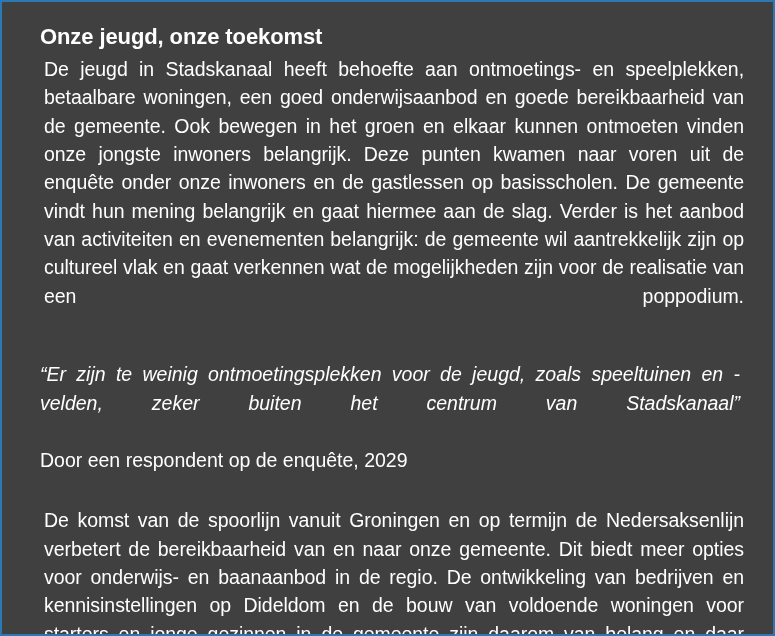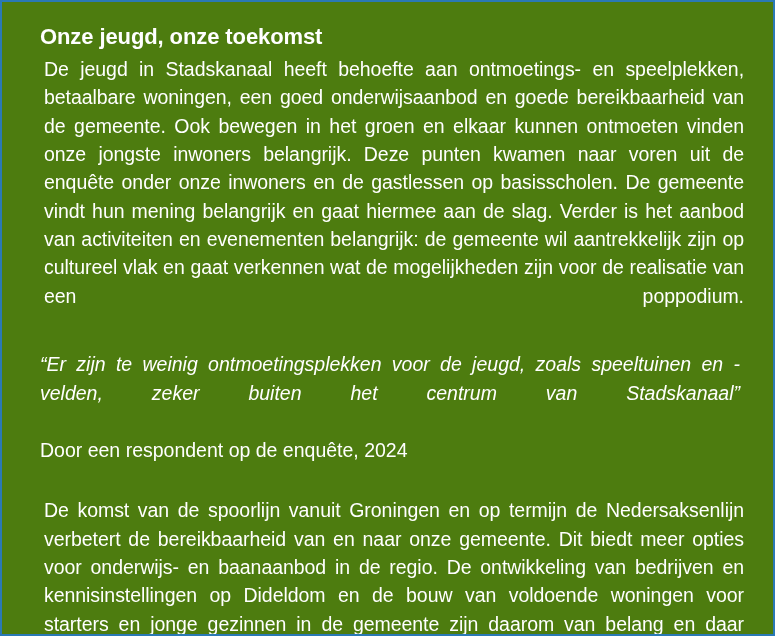--- a/index.html
+++ b/index.html
@@ -12,21 +12,21 @@
     height: 636px;
     overflow: hidden;
     font-family: "Liberation Sans", sans-serif;
   }
 
   .panel {
     position: relative;
     box-sizing: border-box;
     width: 775px;
     height: 636px;
-    background: #4d7c0f;
+    background: #404040;
     border: 2px solid #2a79b5;
     padding: 22px 38px 0 38px;
     color: #ffffff;
     overflow: hidden;
   }
 
   .panel-title {
     font-size: 22px;
     font-weight: bold;
     line-height: 1.22;
@@ -43,21 +43,21 @@
     margin: 4px;
     color: #ffffff;
     letter-spacing: -0.05px;
   }
 
   .intro-paragraph {
     width: 700px;
   }
 
   .quote-block {
-    margin-top: 12px;
+    margin-top: 22px;
     width: 700px;
   }
 
   .quote-text {
     font-style: italic;
     font-size: 19.5px;
     line-height: 1.46;
     text-align: justify;
     text-justify: inter-word;
     margin: 0;
@@ -89,18 +89,18 @@
 <body>
 
 <div class="panel">
 
   <h1 class="panel-title">Onze jeugd, onze toekomst</h1>
 
   <p class="body-text intro-paragraph">De jeugd in Stadskanaal heeft behoefte aan ontmoetings- en speelplekken, betaalbare woningen, een goed onderwijsaanbod en goede bereikbaarheid van de gemeente. Ook bewegen in het groen en elkaar kunnen ontmoeten vinden onze jongste inwoners belangrijk. Deze punten kwamen naar voren uit de enquête onder onze inwoners en de gastlessen op basisscholen. De gemeente vindt hun mening belangrijk en gaat hiermee aan de slag. Verder is het aanbod van activiteiten en evenementen belangrijk: de gemeente wil aantrekkelijk zijn op cultureel vlak en gaat verkennen wat de mogelijkheden zijn voor de realisatie van een poppodium.</p>
 
   <div class="quote-block">
     <p class="quote-text">“Er zijn te weinig ontmoetingsplekken voor de jeugd, zoals speeltuinen en -velden, zeker buiten het centrum van Stadskanaal”</p>
-    <p class="quote-attribution">Door een respondent op de enquête, 2024</p>
+    <p class="quote-attribution">Door een respondent op de enquête, 2029</p>
   </div>
 
   <p class="body-text closing-paragraph">De komst van de spoorlijn vanuit Groningen en op termijn de Nedersaksenlijn verbetert de bereikbaarheid van en naar onze gemeente. Dit biedt meer opties voor onderwijs- en baanaanbod in de regio. De ontwikkeling van bedrijven en kennisinstellingen op Dideldom en de bouw van voldoende woningen voor starters en jonge gezinnen in de gemeente zijn daarom van belang en daar maken wij ons hard voor.</p>
 
 </div>
 
 </body></html>

